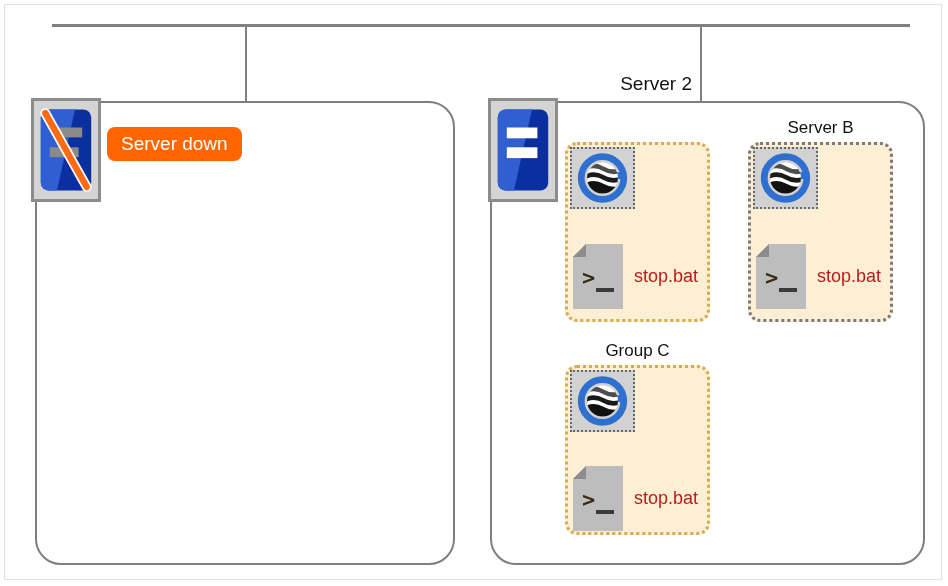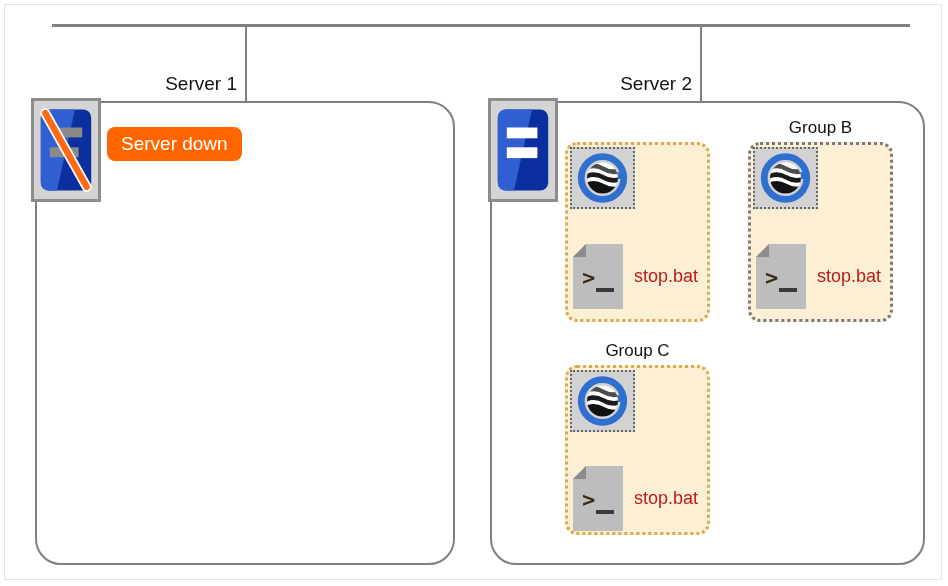--- a/index.html
+++ b/index.html
@@ -160,21 +160,20 @@
 <body>
 
 <div id="canvas">
 
   <div class="page-frame"></div>
 
   <div class="bus-line"></div>
   <div class="drop-line drop-1"></div>
   <div class="drop-line drop-2"></div>
 
-  <div class="server-label server-label-1">Server 1</div>
   <div class="server-label server-label-2">Server 2</div>
 
   <div class="server-panel panel-1"></div>
 
   <div class="server-icon server-icon-1">
     <svg viewBox="0 0 60 94" xmlns="http://www.w3.org/2000/svg">
       <rect x="2" y="2" width="56" height="90" rx="9" fill="#0b2f9e"></rect>
       <path d="M2 11 a9 9 0 0 1 9 -9 L40 2 L20 92 L11 92 a9 9 0 0 1 -9 -9 Z" fill="#2f5fd0"></path>
       <rect x="16" y="22" width="32" height="11" fill="#8a8a8a"></rect>
       <rect x="12" y="44" width="32" height="11" fill="#8a8a8a"></rect>
@@ -217,21 +216,21 @@
       <svg viewBox="0 0 52 67" xmlns="http://www.w3.org/2000/svg">
         <path d="M14 1 L51 1 L51 66 L1 66 L1 14 Z" fill="#bdbdbd"></path>
         <path d="M14 1 L1 14 L14 14 Z" fill="#8c8c8c"></path>
         <text x="10" y="42" font-family="DejaVu Sans Mono, monospace" font-size="22" font-weight="bold" fill="#3a2a12">&gt;</text>
         <rect x="24" y="45" width="18" height="4" fill="#3a3a3a"></rect>
       </svg>
     </span>
     <span class="bat-label">stop.bat</span>
   </div>
 
-  <div class="group-label group-b-label">Group B</div>
+  <div class="group-label group-b-label">Server B</div>
   <div class="group-box group-b-box gray-border"></div>
   <div class="globe-box" style="left:753px; top:147px;">
     <svg viewBox="0 0 62 60" xmlns="http://www.w3.org/2000/svg">
       <circle cx="31" cy="30" r="22" fill="none" stroke="#2f6fd0" stroke-width="7"></circle>
       <rect x="31" y="24" width="24" height="7" fill="#2f6fd0"></rect>
       <clipPath id="gclipB">
           <circle cx="31" cy="30" r="16"></circle>
         </clipPath>
       <g clip-path="url(#gclipB)">
         <rect x="10" y="10" width="45" height="42" fill="#ffffff"></rect>

